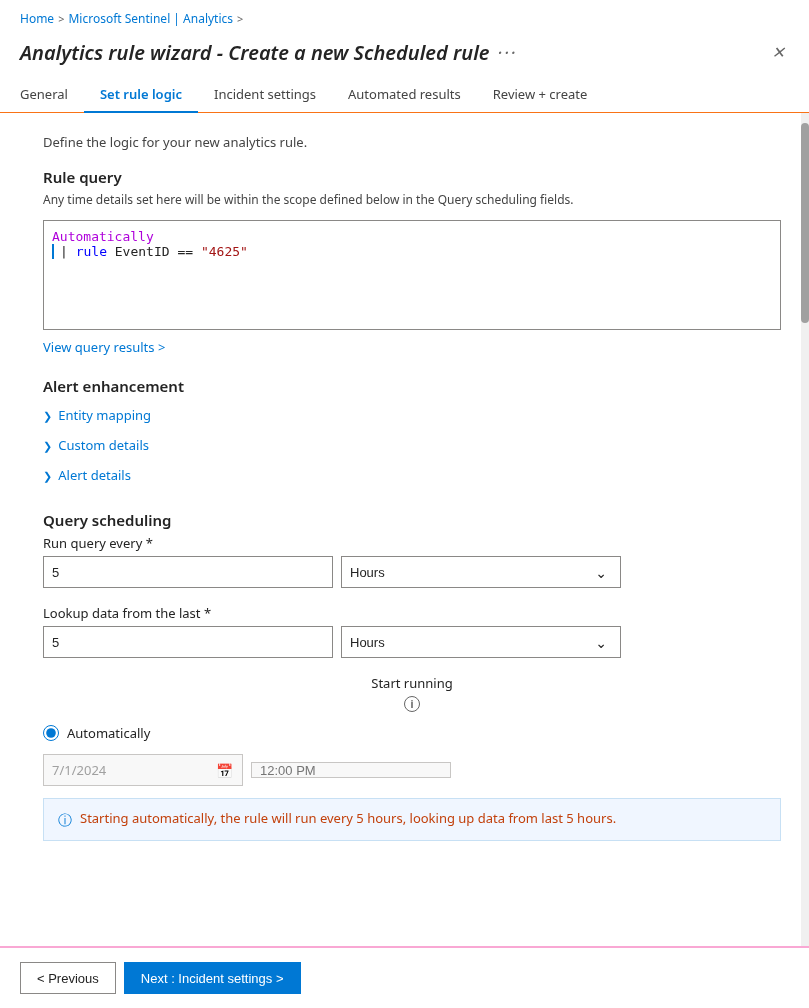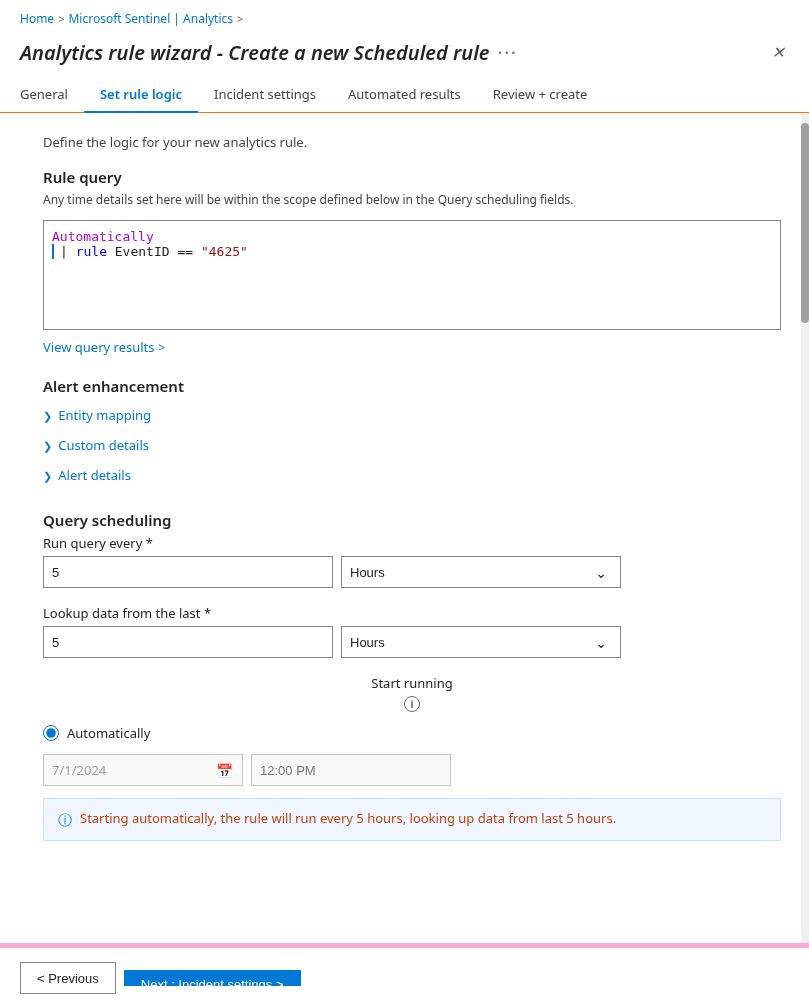--- a/index.html
+++ b/index.html
@@ -289,21 +289,21 @@
     }
     .calendar-icon {
       color: #666;
       font-size: 14px;
     }
     .time-input {
       border: 1px solid #c8c6c4;
       padding: 6px 8px;
       font-size: 13px;
       width: 200px;
-      height: 32px;
+      height: 16px;
       color: #a0a0a0;
       background: #f8f8f8;
     }
     
     .info-box {
       background: #f0f6ff;
       border: 1px solid #c7e0f4;
       padding: 10px 14px;
       display: flex;
       align-items: flex-start;
@@ -315,21 +315,21 @@
       font-size: 14px;
       margin-top: 1px;
       flex-shrink: 0;
     }
     .info-box-text {
       font-size: 13px;
       color: #c2410c;
     }
     
     .footer {
-      border-top: 5px solid #f9a8d4;
+      border-top: 2px solid #f9a8d4;
       padding: 14px 20px;
       display: flex;
       align-items: center;
       gap: 8px;
       background: #fff;
     }
     .btn-secondary {
       background: #fff;
       border: 1px solid #8a8886;
       color: #242424;
@@ -338,21 +338,21 @@
       cursor: pointer;
       height: 32px;
     }
     .btn-primary {
       background: #0078d4;
       border: 1px solid #0078d4;
       color: #fff;
       padding: 6px 16px;
       font-size: 13px;
       cursor: pointer;
-      height: 16px;
+      height: 32px;
     }
     .border-left-blue {
       border-left: 2px solid #0078d4;
       padding-left: 6px;
     }
   </style>
 </head>
 <body>
 
 <div class="page-container">

